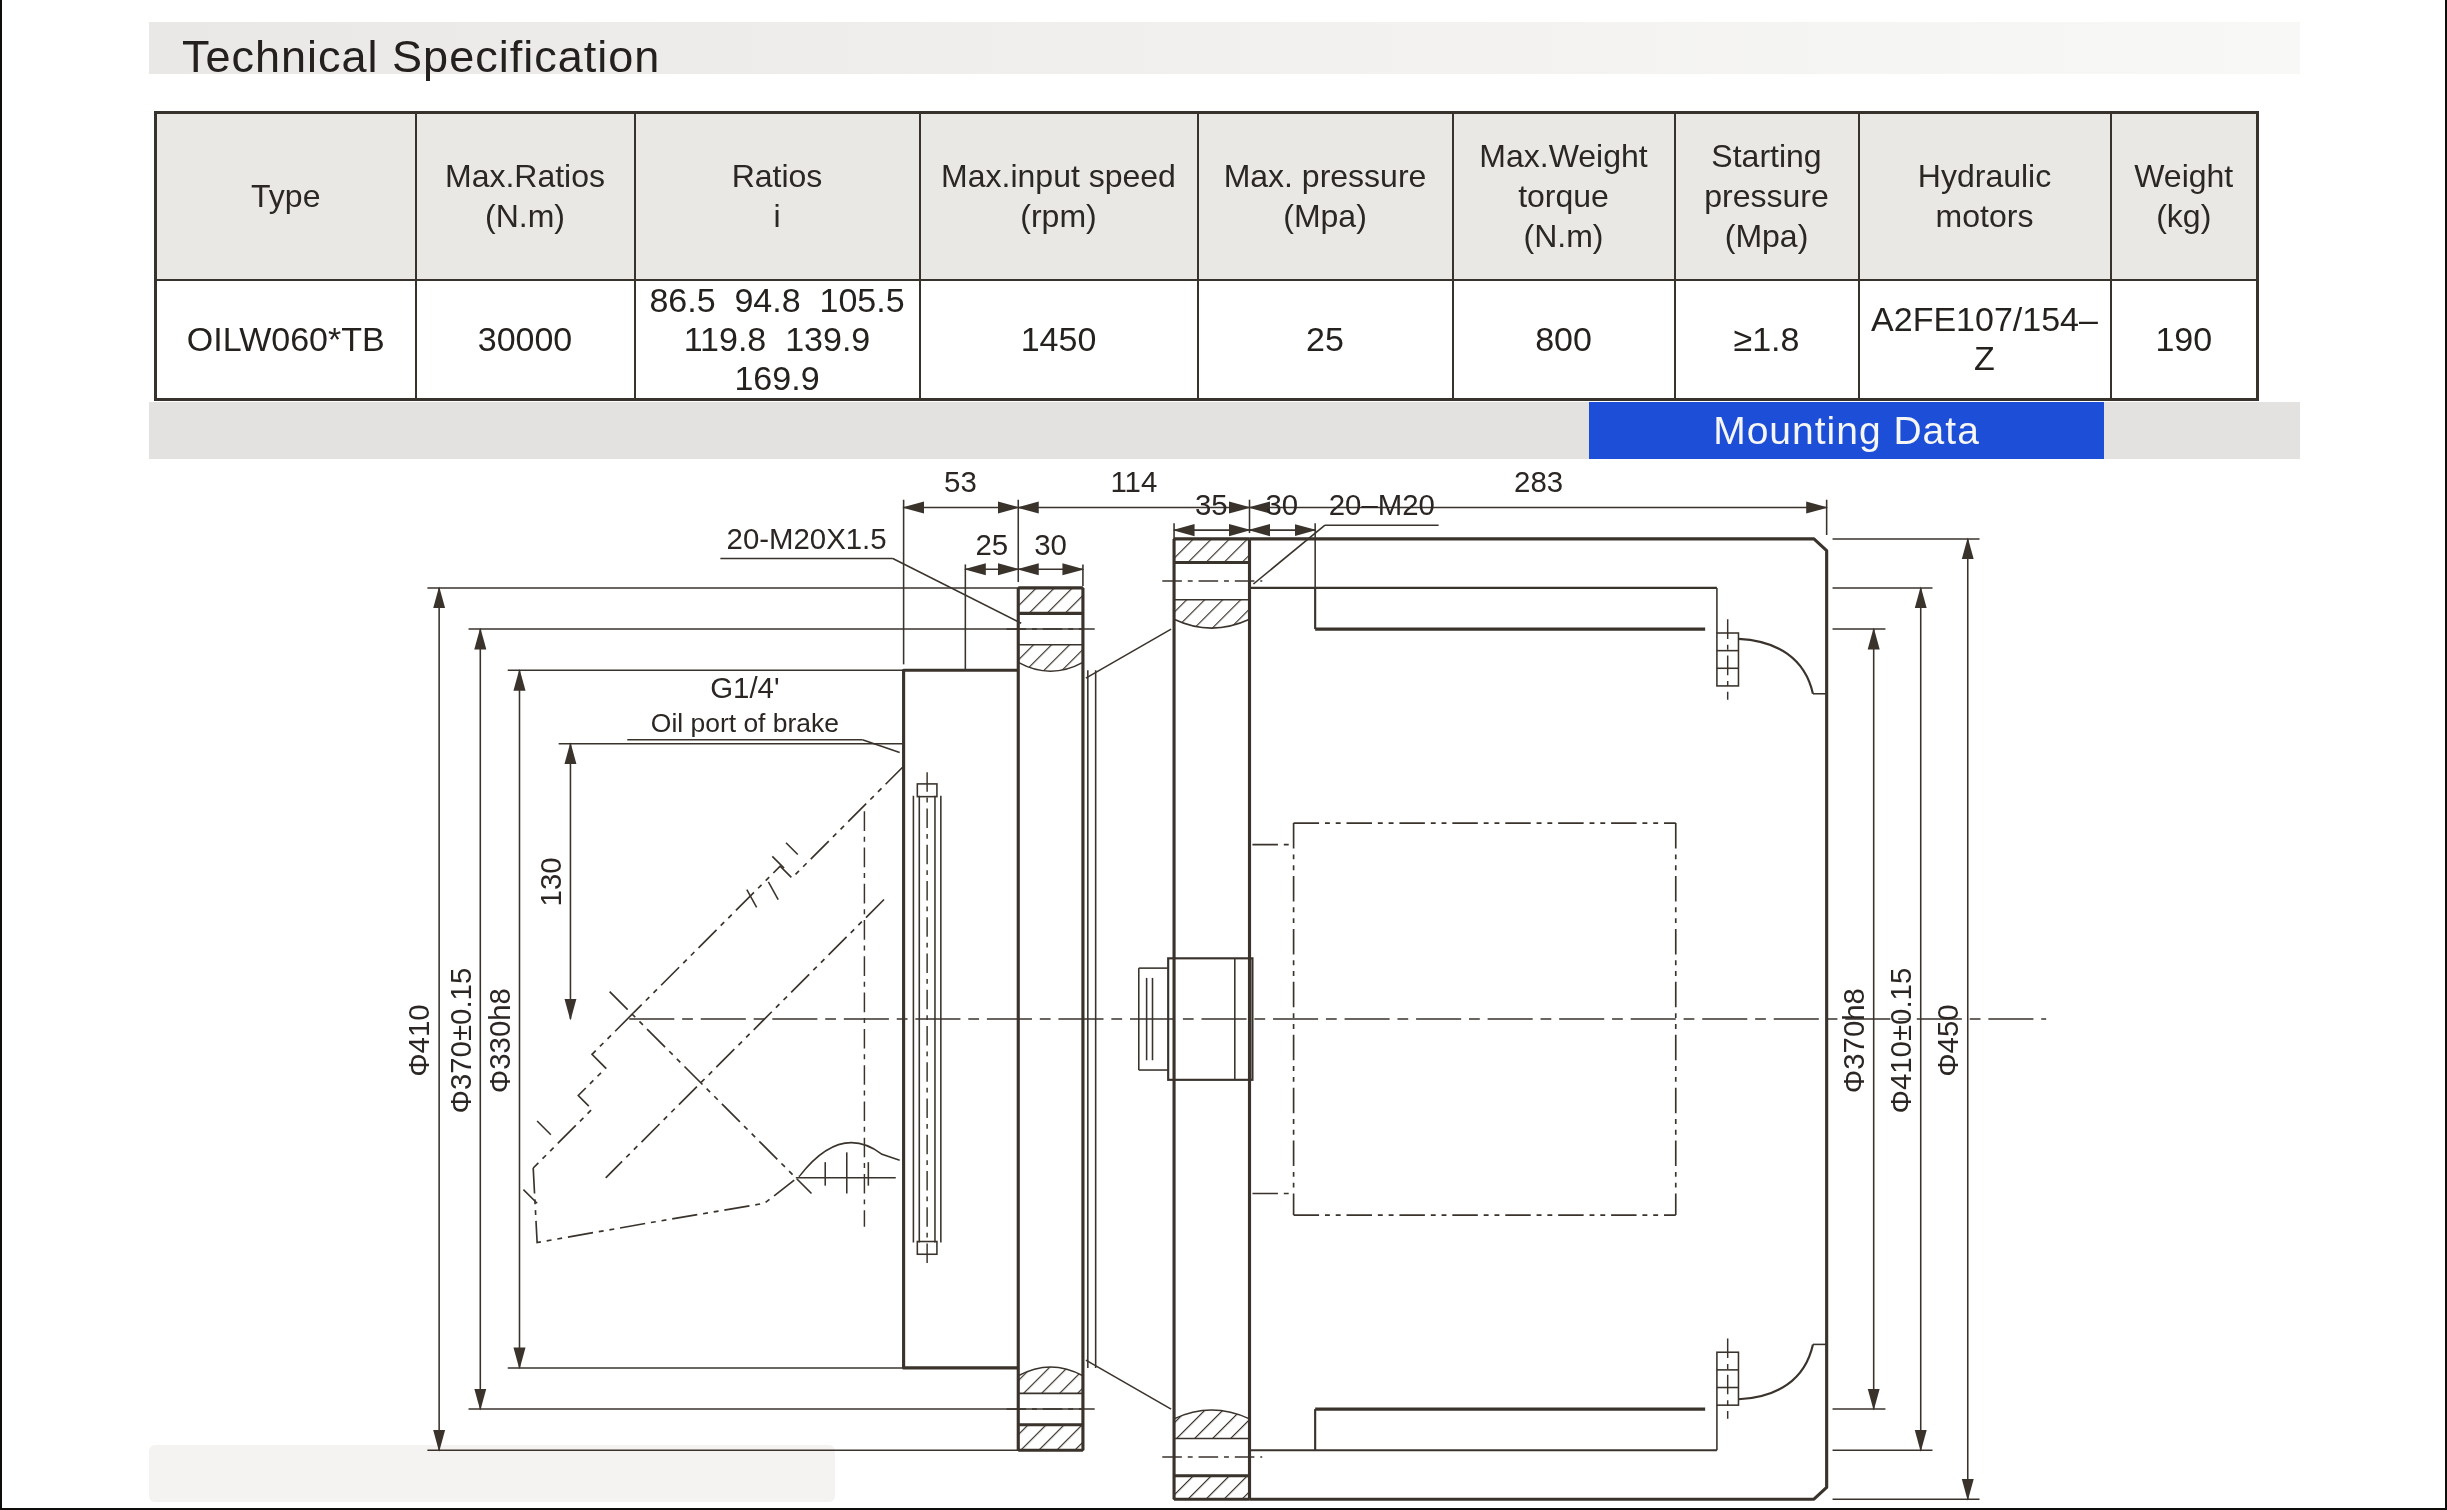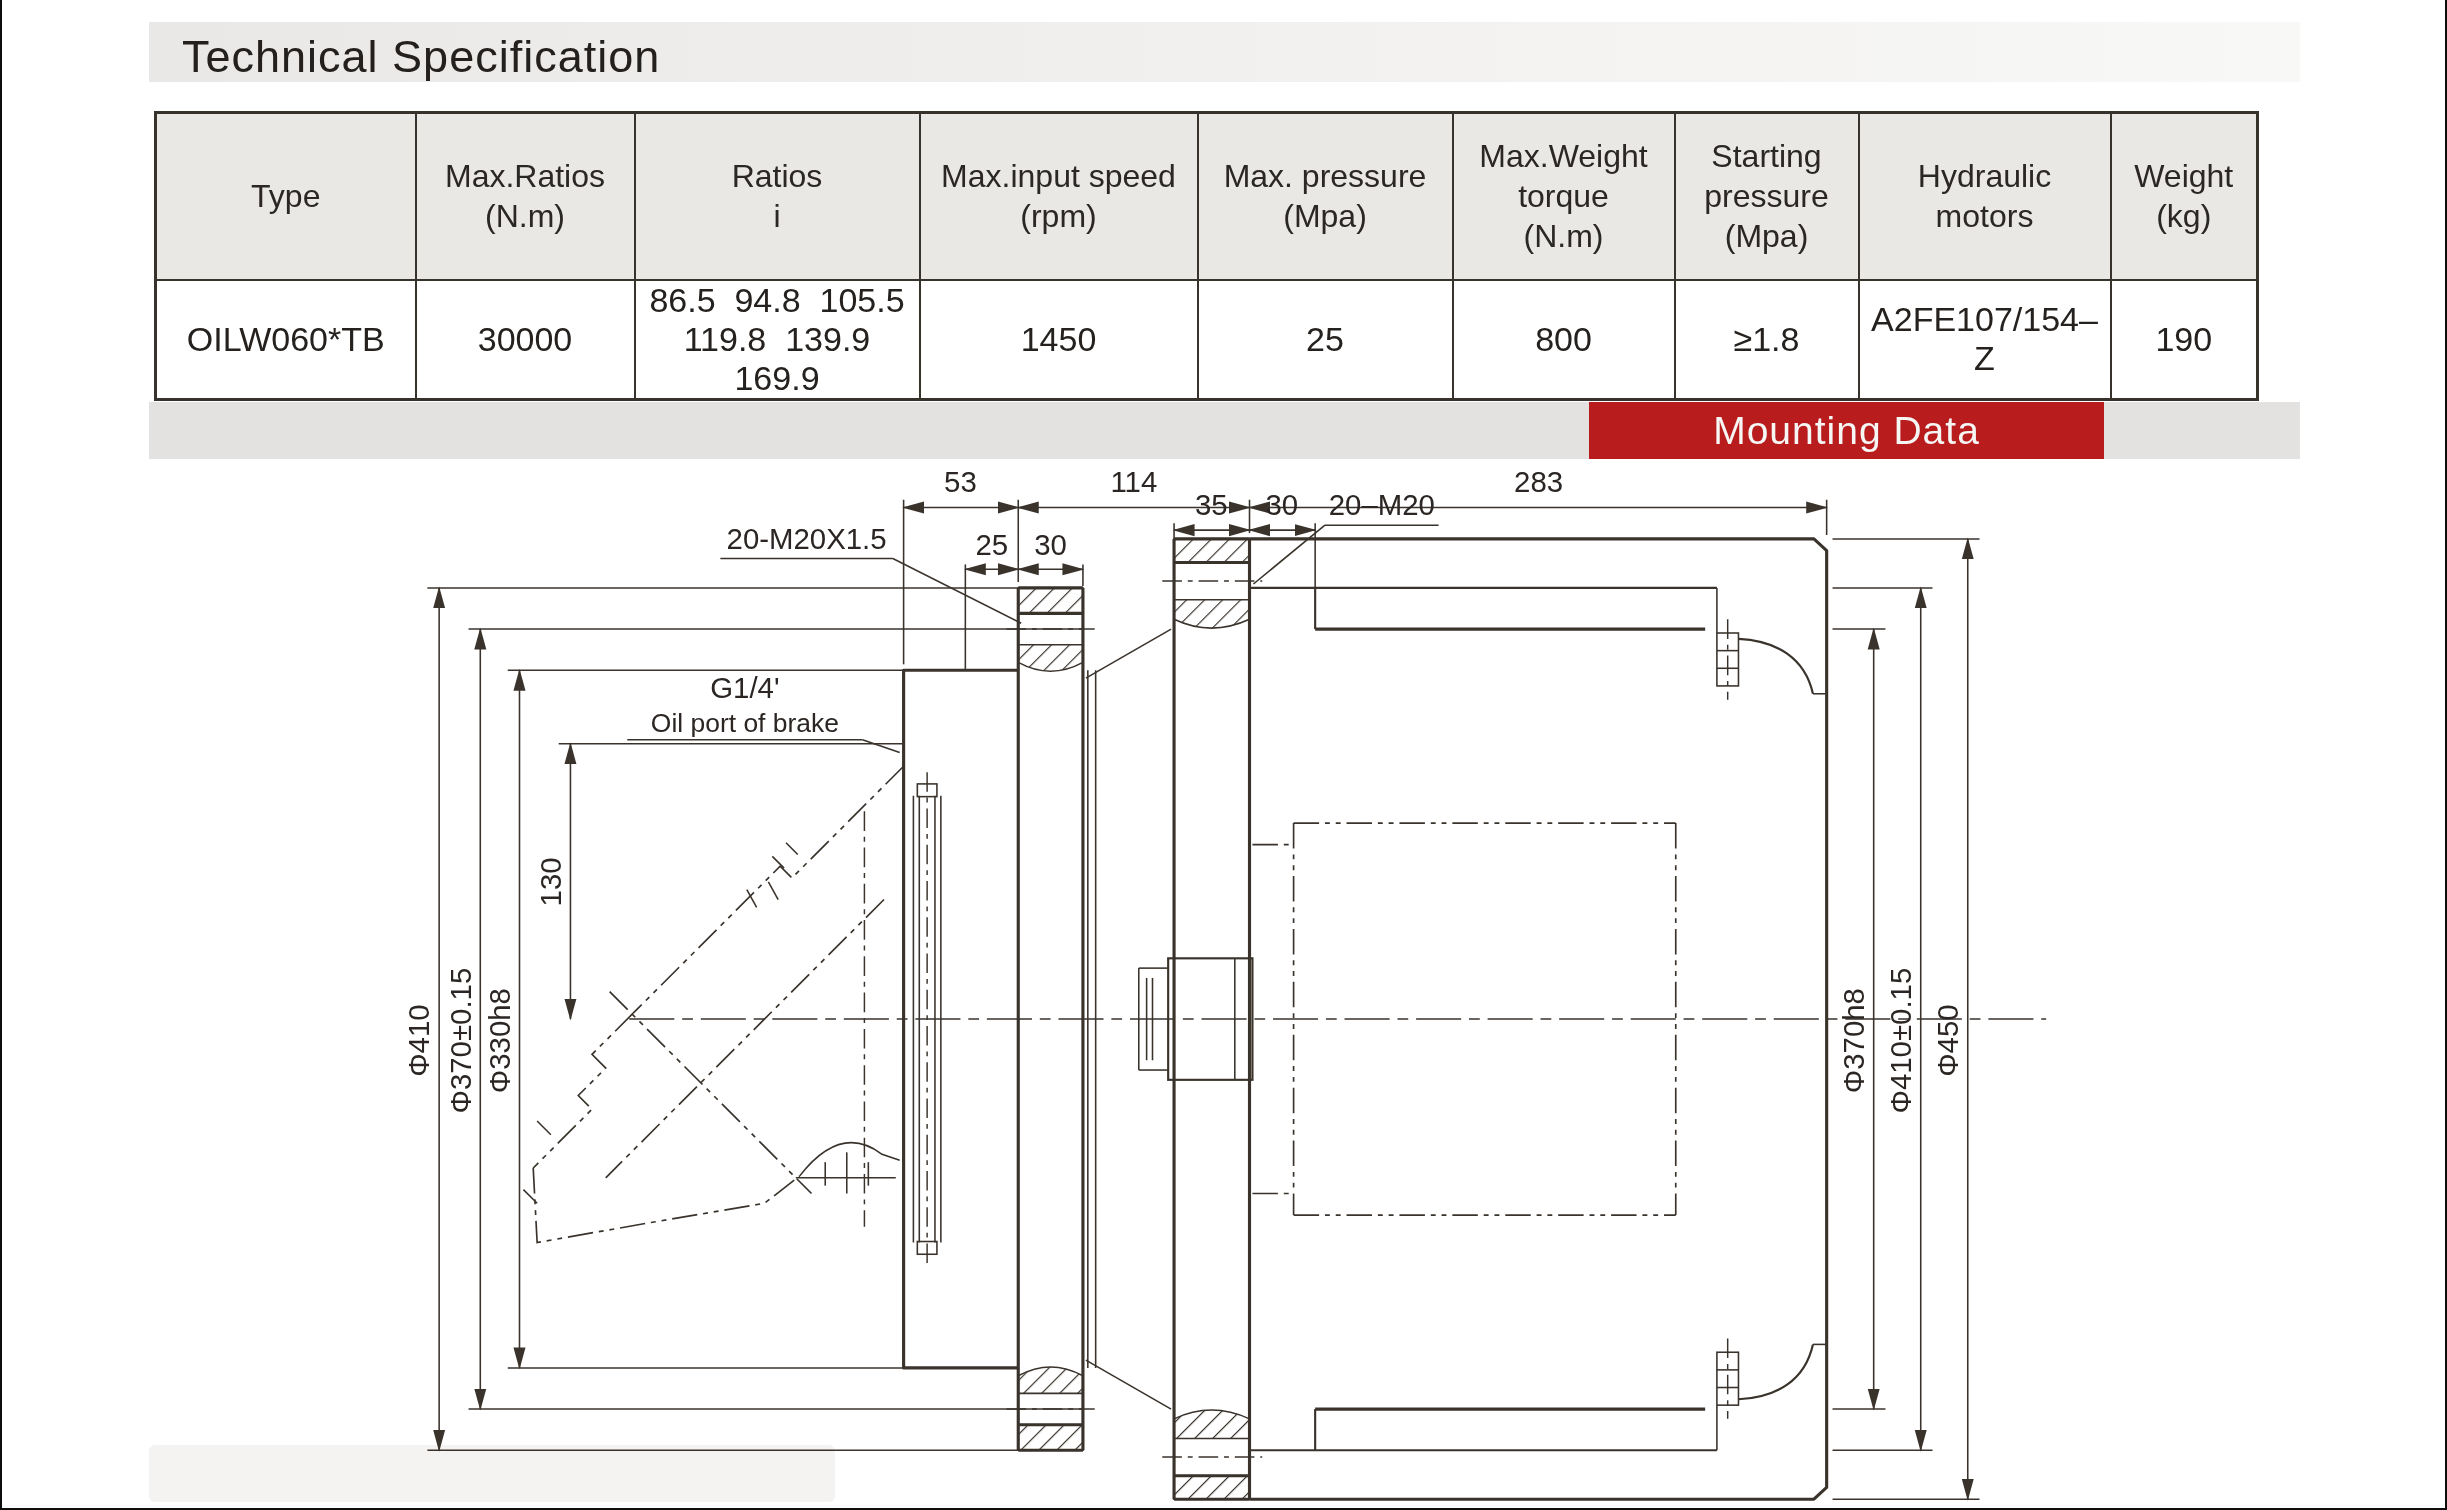--- a/index.html
+++ b/index.html
@@ -3,42 +3,42 @@
 <meta charset="utf-8">
 <style>
   html,body{margin:0;padding:0;background:#fff;}
   #canvas{
     position:relative;width:2447px;height:1510px;background:#ffffff;
     font-family:"Liberation Sans",sans-serif;color:#2b2623;overflow:hidden;
     border-left:2.9px solid #0f0d0c;border-right:2.9px solid #0f0d0c;border-bottom:2.9px solid #0f0d0c;
     box-sizing:border-box;
   }
   .title-strip{
-    position:absolute;left:147px;top:21.6px;width:2151px;height:60px;
+    position:absolute;left:147px;top:21.6px;width:2151px;height:52px;
     background:linear-gradient(90deg,#e9e8e6 0%,#f2f1ef 55%,#f8f8f6 100%);
   }
   .title-strip span{
     position:absolute;left:33px;top:9.8px;font-size:45px;letter-spacing:1px;color:#23201e;
   }
   table.spec{
     position:absolute;left:152px;top:111px;border-collapse:collapse;table-layout:fixed;
     width:2102px;background:#fff;
   }
   table.spec th,table.spec td{
     border:2px solid #38322c;text-align:center;vertical-align:middle;
     white-space:pre-wrap;padding:0 5.9px;box-sizing:border-box;
   }
   table.spec{border:3.9px solid #38322c;}
   table.spec th{height:167px;background:#e9e8e5;font-weight:normal;font-size:32px;line-height:1.25;color:#2b2724;}
   table.spec td{height:120px;font-size:34px;color:#25211e;}
   .banner-strip{
     position:absolute;left:147px;top:402px;width:2151px;height:57px;background:#e3e2e0;
   }
   .banner-box{
-    position:absolute;left:1440px;top:0;width:515px;height:57px;background:#b91c1c;
+    position:absolute;left:1440px;top:0;width:515px;height:57px;background:#1d4ed8;
     display:flex;align-items:center;justify-content:center;
   }
   .banner-box span{font-size:39px;letter-spacing:1px;color:#f6f6f5;}
   .watermark{
     position:absolute;left:147px;top:1445px;width:686px;height:57px;background:#f4f3f1;border-radius:5.9px;
   }
   svg#draw{position:absolute;left:0;top:0;}
   .tk{stroke:#3a332c;stroke-width:3.2;fill:none;stroke-linejoin:round;}
   .md{stroke:#3a332c;stroke-width:2.2;fill:none;}
   .tn{stroke:#3a332c;stroke-width:1.6;fill:none;}

